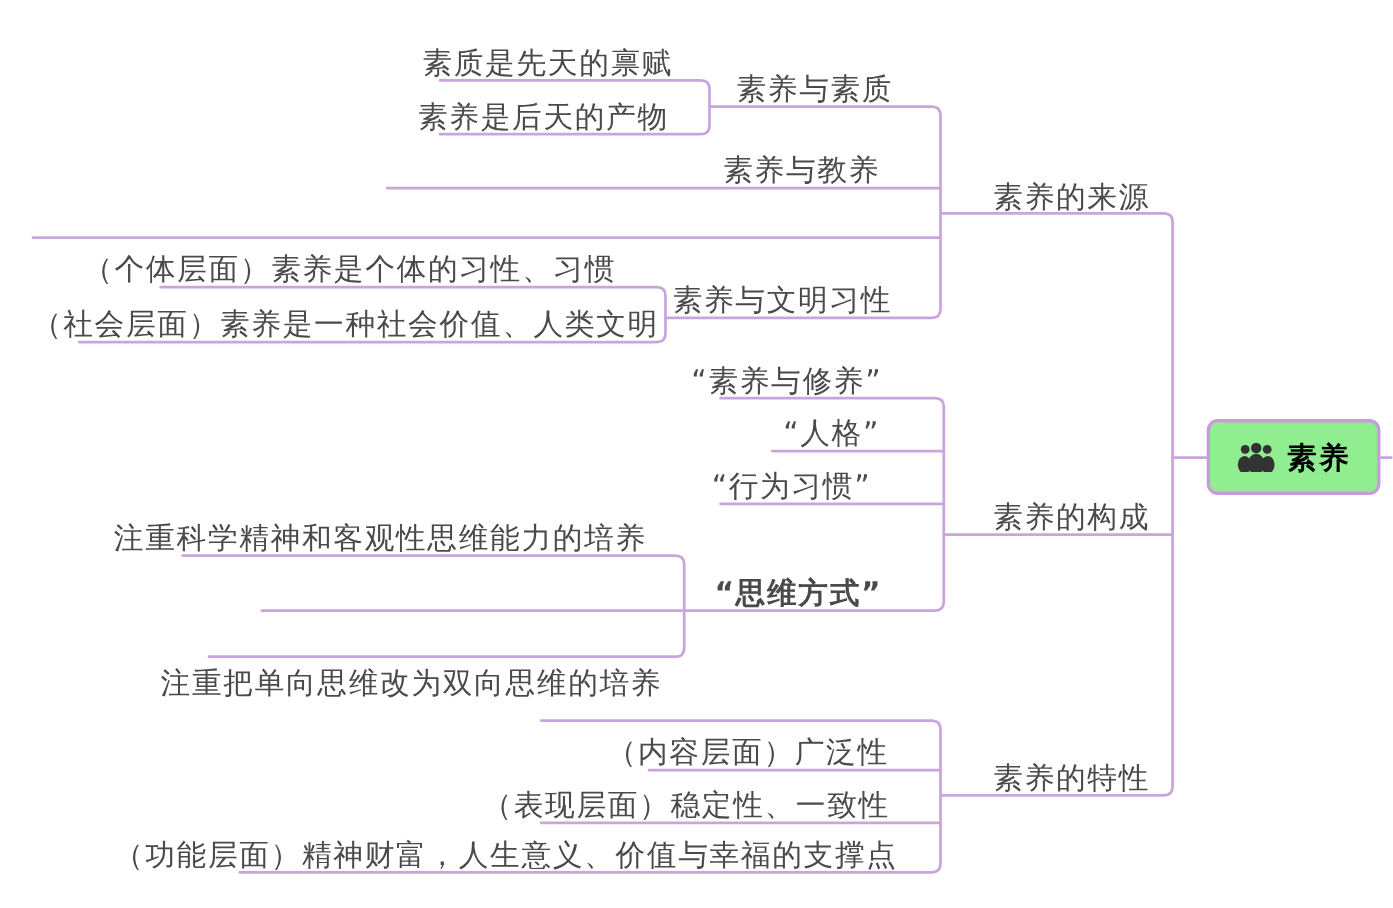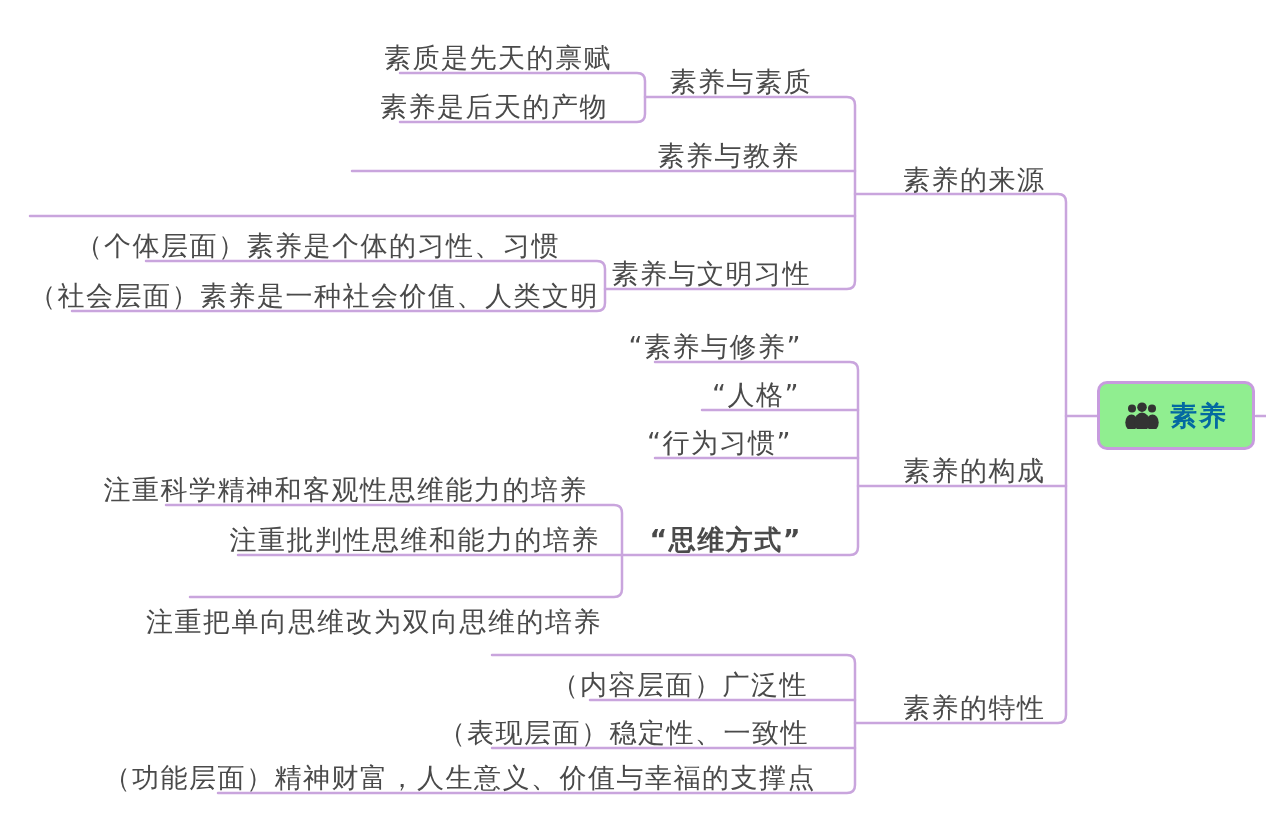--- a/index.html
+++ b/index.html
@@ -22,21 +22,21 @@
   .root{
     position:absolute;
     left:1097px;top:381px;width:158px;height:69px;
     background:#90EE90;
     border:3px solid #C79BDE;
     border-radius:10px;
     box-sizing:border-box;
     display:flex;align-items:center;justify-content:center;gap:10px;
   }
   .root .root-label{
-    font-size:27px;font-weight:bold;color:#0369a1;letter-spacing:2px;
+    font-size:27px;font-weight:bold;color:#000000;letter-spacing:2px;
   }
   .root svg{display:block;}
 </style>
 </head>
 <body>
 
 <div class="canvas">
 
   <svg class="edges" viewBox="0 0 1266 825">
 
@@ -69,21 +69,20 @@
   <div class="label" style="top:234px;right:706px;">（个体层面）素养是个体的习性、习惯</div>
   <div class="label" style="top:284px;right:667px;">（社会层面）素养是一种社会价值、人类文明</div>
   <div class="label" style="top:262px;right:455px;">素养与文明习性</div>
   <div class="label" style="top:168px;left:903px;">素养的来源</div>
 
   <div class="label" style="top:335px;right:464px;">“素养与修养”</div>
   <div class="label" style="top:383px;right:466px;">“人格”</div>
   <div class="label" style="top:431px;right:474px;">“行为习惯”</div>
   <div class="label" style="top:459px;left:903px;">素养的构成</div>
   <div class="label" style="top:478px;right:678px;">注重科学精神和客观性思维能力的培养</div>
-  <div class="label" style="top:528px;right:666px;">注重批判性思维和能力的培养</div>
   <div class="label" style="top:528px;right:464px;font-weight:bold;">“思维方式”</div>
   <div class="label" style="top:570px;right:664px;margin-top:40px;">注重把单向思维改为双向思维的培养</div>
 
   <div class="label" style="top:673px;right:458px;">（内容层面）广泛性</div>
   <div class="label" style="top:696px;left:903px;">素养的特性</div>
   <div class="label" style="top:721px;right:457px;">（表现层面）稳定性、一致性</div>
   <div class="label" style="top:766px;right:450px;">（功能层面）精神财富，人生意义、价值与幸福的支撑点</div>
 
   <div class="root">
     <svg width="36" height="27" viewBox="0 0 36 27">

